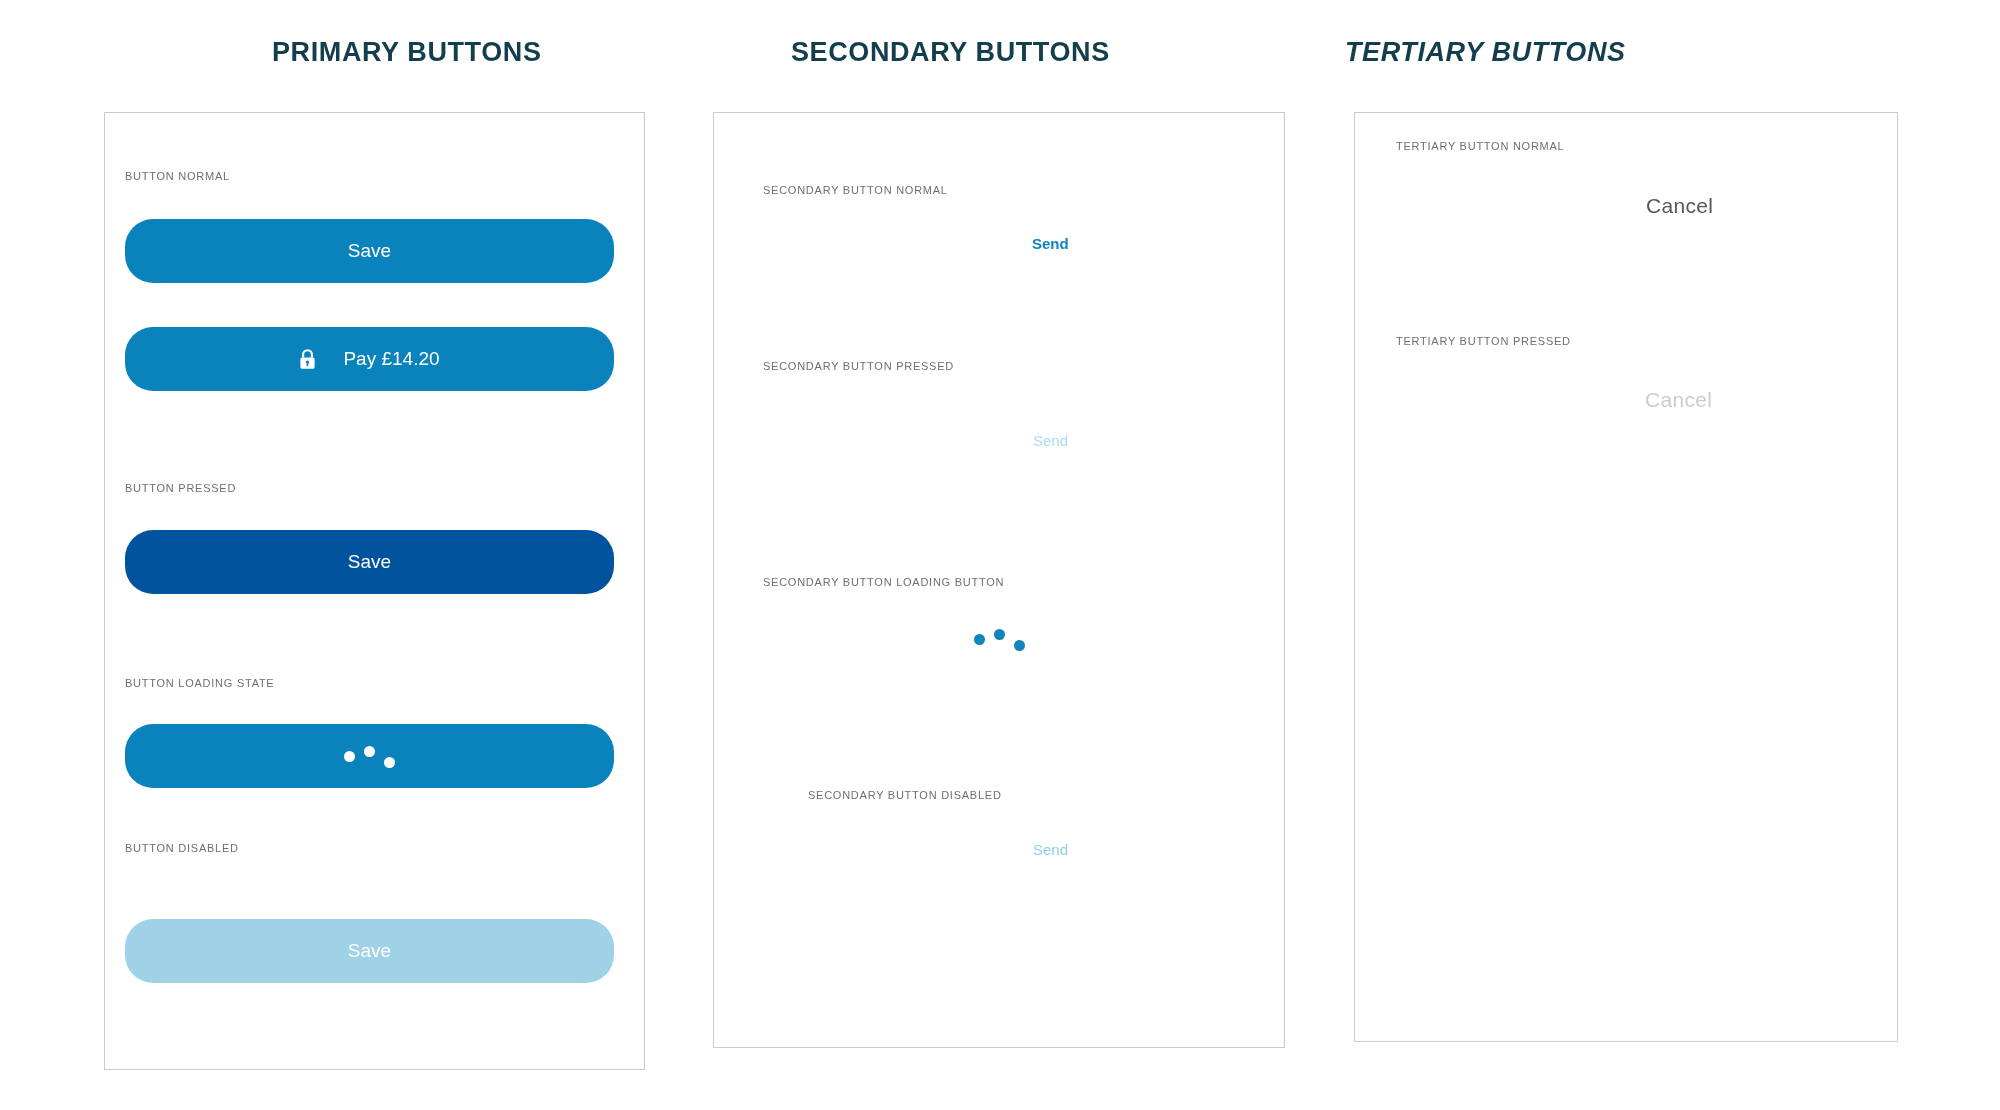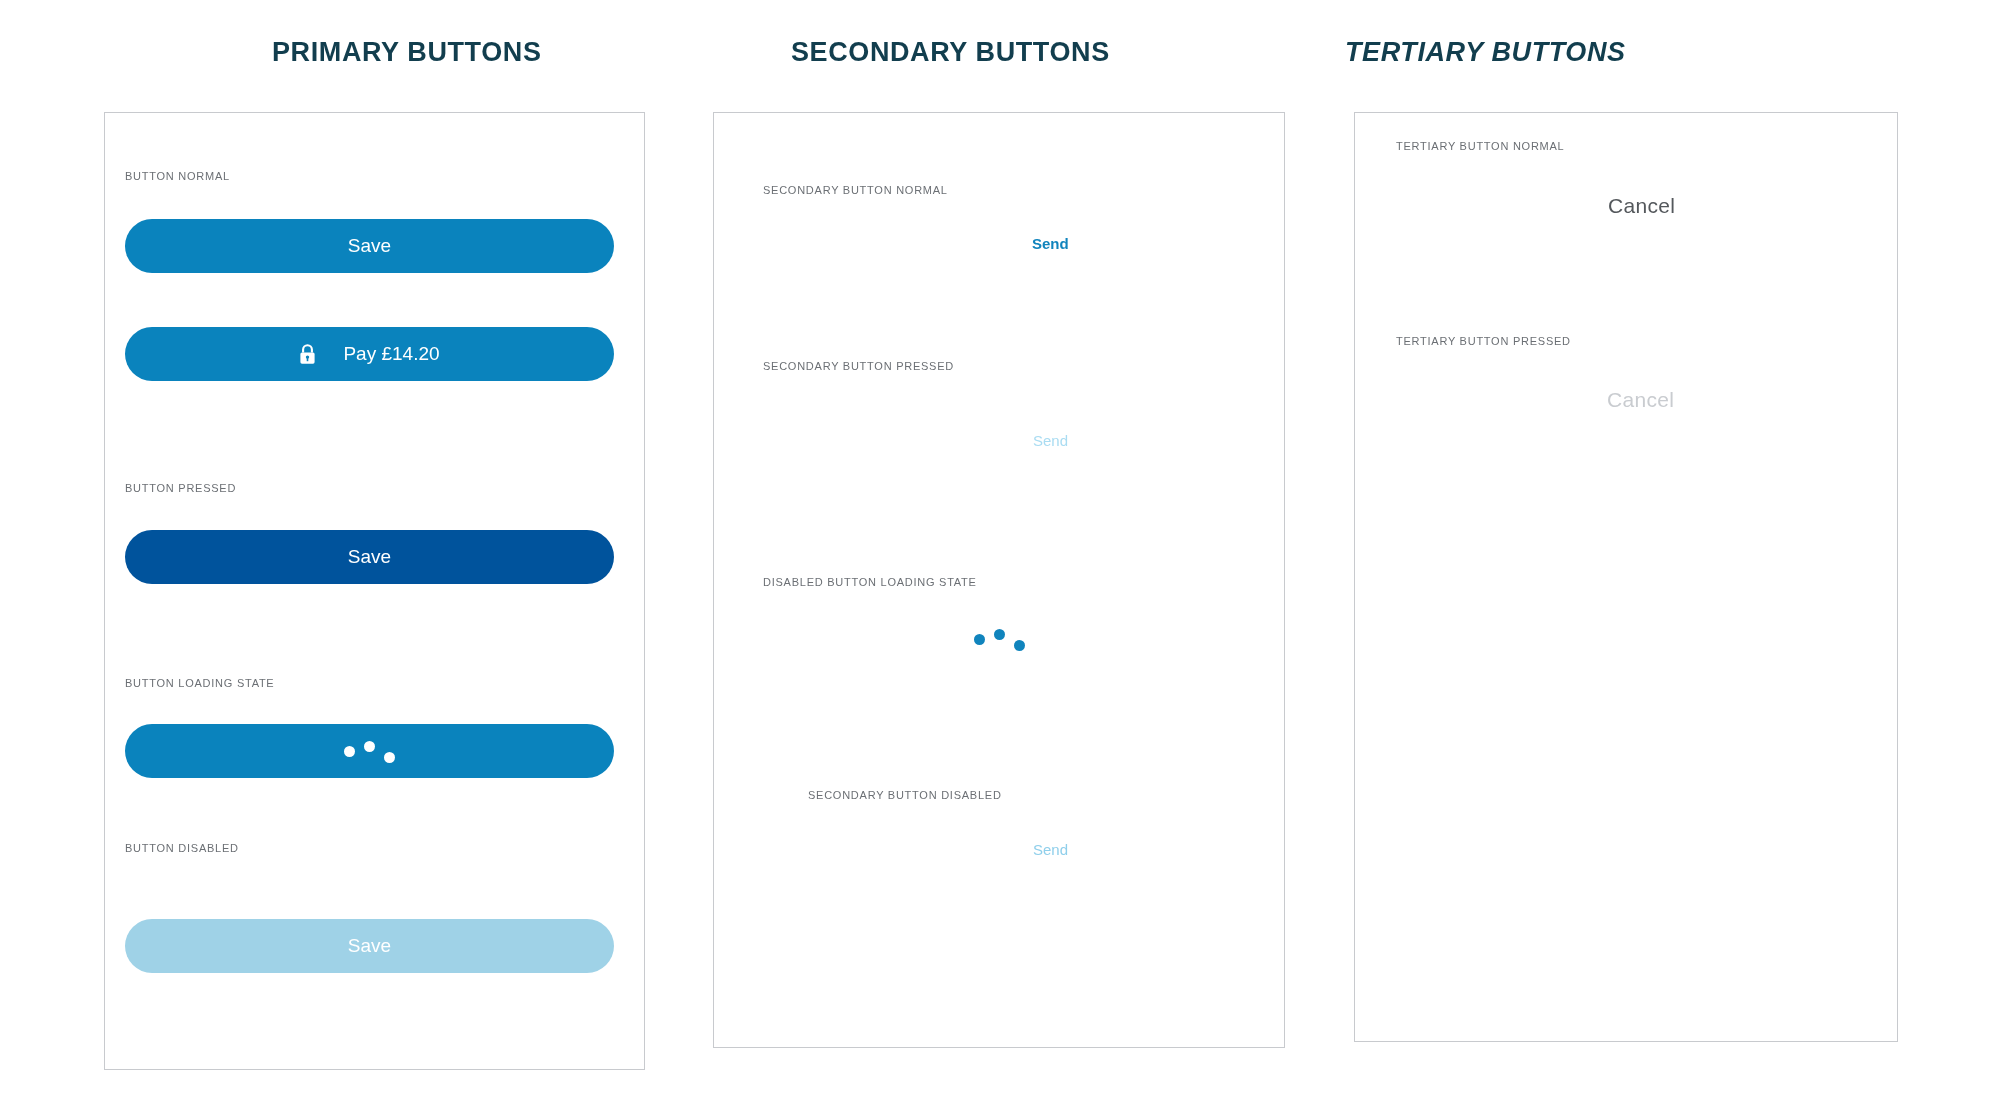--- a/index.html
+++ b/index.html
@@ -46,21 +46,21 @@
     letter-spacing: 0.75px;
     color: #6b6f74;
     white-space: nowrap;
   }
 
   
   .pbtn {
     position: absolute;
     left: 125px;
     width: 489px;
-    height: 54px;
+    height: 64px;
     border-radius: 28px;
     border: none;
     padding: 0;
     display: flex;
     align-items: center;
     justify-content: center;
     font-family: "Liberation Sans", sans-serif;
     font-size: 19px;
     color: #ffffff;
     cursor: pointer;
@@ -126,20 +126,21 @@
   .tbtn {
     position: absolute;
     background: none;
     border: none;
     padding: 0;
     font-family: "Liberation Sans", sans-serif;
     font-size: 21px;
     letter-spacing: 0.3px;
     cursor: pointer;
     white-space: nowrap;
+    margin-left: 38px;
   }
   .tbtn.normal  { color: #54585c; }
   .tbtn.pressed { color: #c9ccd0; cursor: default; }
 </style>
 </head>
 <body>
 
 <div class="col-title" id="title-primary">PRIMARY BUTTONS</div>
 
 <div class="col-title" id="title-secondary">SECONDARY BUTTONS</div>
@@ -193,21 +194,21 @@
 <div class="card" id="card-secondary"></div>
 
 <div class="state-label" style="left:763px; top:184px;">SECONDARY BUTTON NORMAL</div>
 
 <button class="sbtn normal" style="left:984px; top:235px;">Send</button>
 
 <div class="state-label" style="left:763px; top:360px;">SECONDARY BUTTON PRESSED</div>
 
 <button class="sbtn pressed" style="left:985px; top:432px;">Send</button>
 
-<div class="state-label" style="left:763px; top:576px;">DISABLED BUTTON LOADING STATE</div>
+<div class="state-label" style="left:763px; top:576px;">SECONDARY BUTTON LOADING BUTTON</div>
 
 <div class="sload" style="left:974px; top:627px;">
   <span class="dots blue">
     <span class="dot d1"></span>
     <span class="dot d2"></span>
     <span class="dot d3"></span>
   </span>
 </div>
 
 <div class="state-label" style="left:808px; top:789px;">SECONDARY BUTTON DISABLED</div>

